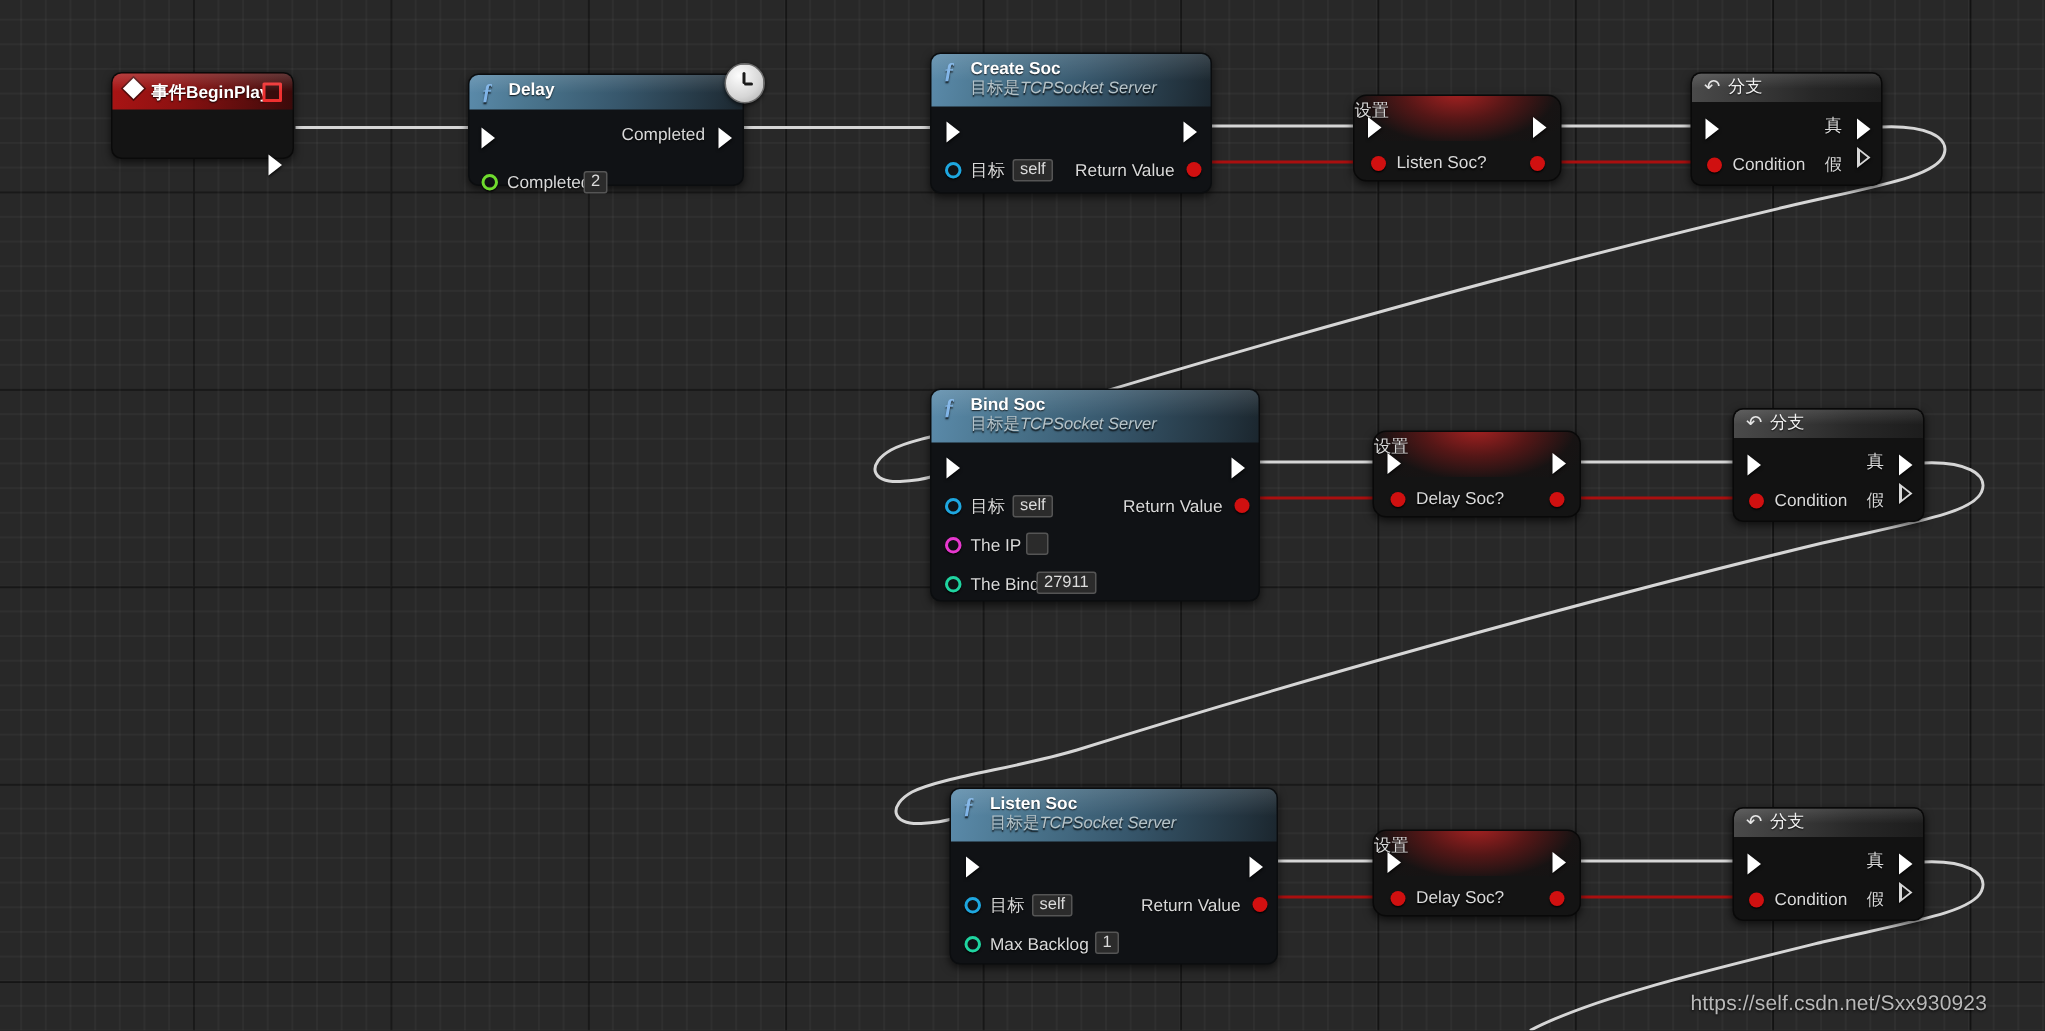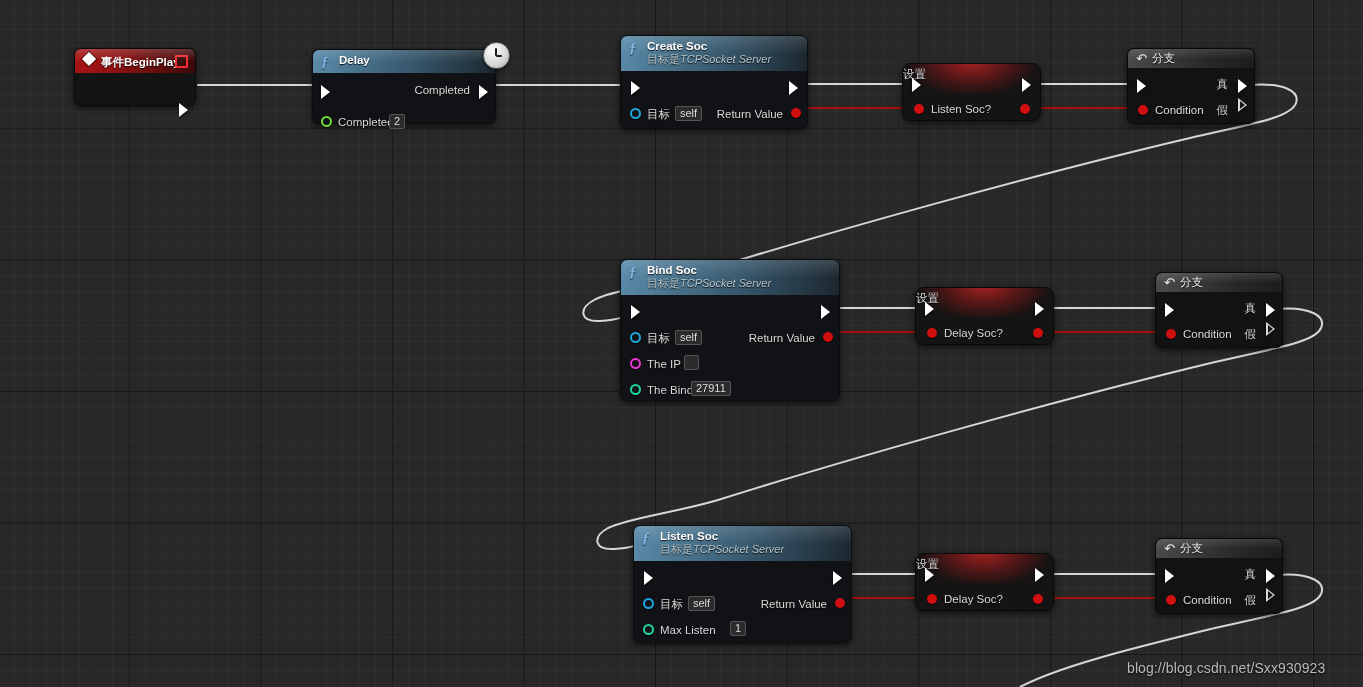--- a/index.html
+++ b/index.html
@@ -504,21 +504,21 @@
       <span class="pin exec-arrow" style="left:199px; top:10px;"></span>
 
       <span class="pin dot-ring obj" style="left:9px; top:37px;"></span>
       <span class="pin-label" style="left:26px; top:36px;">目标</span>
       <span class="field" style="left:54px; top:35px;">self</span>
 
       <span class="pin-label right" style="right:24px; top:36px;">Return Value</span>
       <span class="pin dot-filled bool" style="left:201px; top:37px;"></span>
 
       <span class="pin dot-ring int" style="left:9px; top:63px;"></span>
-      <span class="pin-label" style="left:26px; top:62px;">Max Listen</span>
+      <span class="pin-label" style="left:26px; top:62px;">Max Backlog</span>
       <span class="field" style="left:96px; top:60px;">1</span>
     </div>
   </div>
 
   <div class="node setnode" style="left:915px; top:553px; width:139px; height:58px;">
     <div class="glow"></div>
     <div class="set-title">设置</div>
     <div class="body">
       <span class="pin exec-arrow" style="left:9px; top:14px;"></span>
       <span class="pin exec-arrow" style="left:119px; top:14px;"></span>
@@ -538,15 +538,15 @@
       <span class="pin-label right" style="right:26px; top:9px;">真</span>
       <span class="pin exec-arrow" style="left:110px; top:11px;"></span>
 
       <span class="pin dot-filled bool" style="left:10px; top:37px;"></span>
       <span class="pin-label" style="left:27px; top:35px;">Condition</span>
       <span class="pin-label right" style="right:26px; top:35px;">假</span>
       <span class="pin exec-arrow hollow" style="left:110px; top:37px;"></span>
     </div>
   </div>
 
-  <div class="watermark" style="left:1127px; top:660px;">blog://blog.csdn.net/Sxx930923</div>
+  <div class="watermark" style="left:1127px; top:660px;">https://self.csdn.net/Sxx930923</div>
 
 </div>
 
 </body></html>

